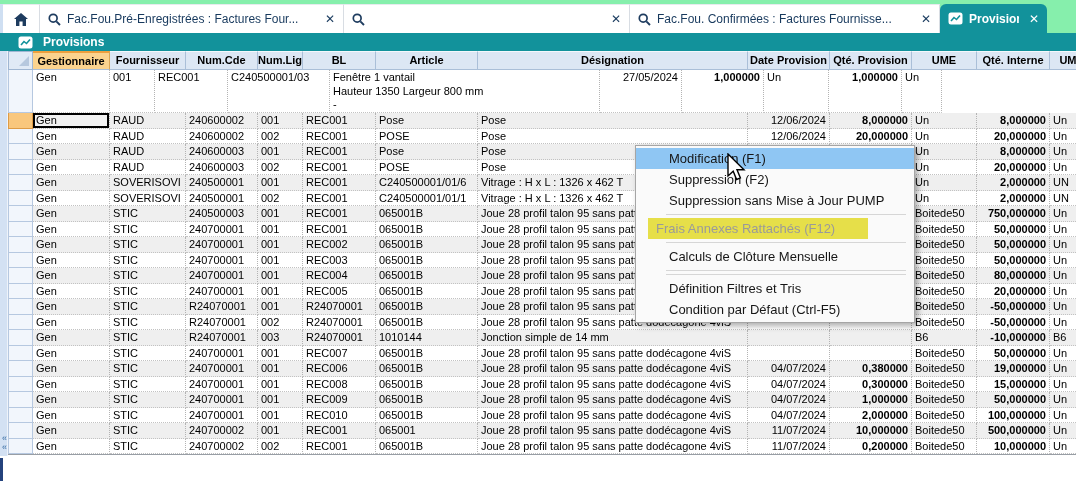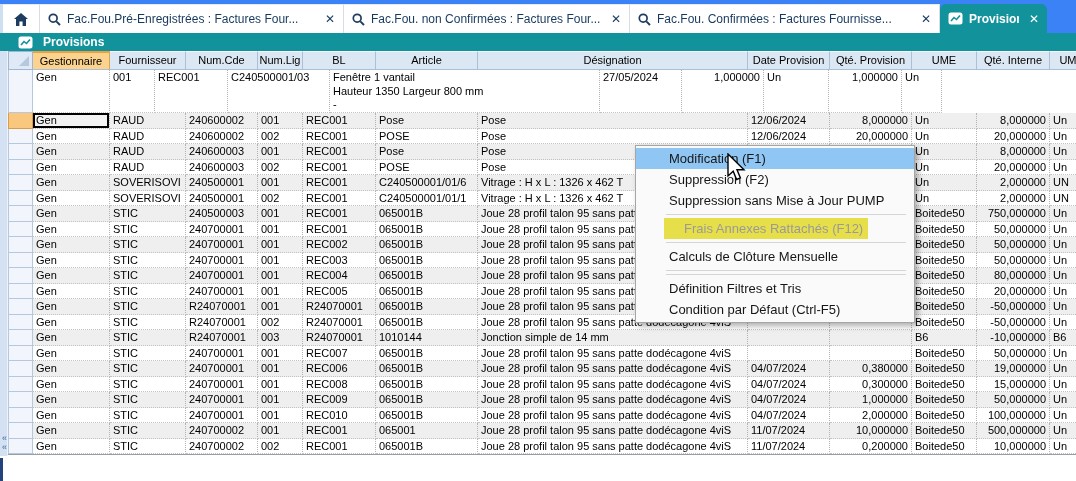--- a/index.html
+++ b/index.html
@@ -2,21 +2,21 @@
 <html><head>
 <meta charset="utf-8">
 <style>
   * { margin:0; padding:0; box-sizing:border-box; }
   html,body { background:#fff; }
   body { width:1076px; height:481px; position:relative; overflow:hidden;
          font-family:"Liberation Sans","DejaVu Sans",sans-serif; }
 
   
   .tabbar { position:absolute; left:0; top:0; width:1076px; height:33px;
-            background:#3b82f6; display:flex; align-items:flex-end; }
+            background:#86efac; display:flex; align-items:flex-end; }
   .tab-sliver { position:absolute; left:0; top:4px; width:3px; height:29px; background:#cfdff2; }
   .tab { height:29px; display:flex; align-items:center; flex:none;
          background:#ffffff; border-right:1px solid #d8dde3; border-top:1px solid #e7eaee;
          color:#17395d; font-size:12px; padding:0 8px; overflow:hidden; }
   .tab .lbl { white-space:nowrap; overflow:hidden; margin:0 6px 0 6px; }
   .tab .x { font-weight:bold; font-size:12px; margin-left:auto; padding-left:4px; }
   .tab.home { width:37px; justify-content:center; margin-left:3px; }
   .tab.active { background:#12929b; color:#fff; border-radius:6px 6px 0 0;
                 border-right:none; border-top:none; font-weight:bold; }
   .tab.active .x { color:#fff; }
@@ -36,47 +36,47 @@
   .strip-bar { position:absolute; left:0; top:458px; width:3px; height:23px; background:#24427c; }
 
   
   .grid { position:absolute; left:8px; top:51px; width:1068px; overflow:hidden; }
   .header-row { display:flex; height:19px; }
   .corner { width:25px; flex:none; background:#e0eaf6; border:1px solid #9fb6d2; position:relative; }
   .corner::after { content:""; position:absolute; right:3px; bottom:3px; width:0; height:0;
                    border-right:10px solid #b6c8de; border-top:10px solid transparent; }
   .hcell { flex:none; background:#dce7f4; border-right:1px solid #aabfd8; border-bottom:1px solid #aabfd8;
            border-top:1px solid #f4f8fc; font-size:11px; line-height:17px; text-align:center;
-           white-space:nowrap; overflow:hidden; color:#000; }
+           white-space:nowrap; overflow:hidden; color:#000;font-weight:bold; }
   .hcell.gest { background:#fbd38e; border-top:2px solid #eda03e; border-right:1px solid #d9a556; }
   .c0{width:77px}.c1{width:76px}.c2{width:72px}.c3{width:45px}.c4{width:73px}.c5{width:102px}
   .c6{width:270px}.c7{width:82px}.c8{width:82px}.c9{width:65px}.c10{width:73px}.c11{width:40px}
 
   .grid-body { border-bottom:1px solid #989ea5; width:1082px; }
   .row { display:flex; height:15.5px; background:#fff; }
   .row.alt { background:#efefef; }
   .row.tall { height:43px; }
   .gutter { width:25px; flex:none; background:#f2f6fc; border:1px solid #b6c8e0; border-top:none; }
   .row.selected .gutter { background:#f9c77d; border-color:#de9b45; }
   .cell { flex:none; font-size:11px; line-height:15px; padding:0 3px; white-space:nowrap;
           overflow:hidden; border-right:1px dotted #b3b3b3; border-bottom:1px dotted #c2c2c2; color:#000; }
   .tall .cell { white-space:pre-line; line-height:13.5px; padding-top:1px; }
-  .cell.r { text-align:right; }
-  .cell.c { text-align:left; }
+  .cell.r { text-align:right;font-weight:bold; }
+  .cell.c { text-align:right; }
   .cell.focus { box-shadow:inset 0 0 0 2px #000; background:#f2f2f2; }
 
   
   .menu { position:absolute; left:635px; top:145px; width:280px; background:#fafafa;
           border:1px solid #a5a5a5; box-shadow:3px 3px 6px rgba(0,0,0,.32);
           padding:2px 0; font-size:13px; color:#161616; z-index:20; }
   .mi { height:21px; line-height:21px; padding-left:33px; white-space:nowrap;
         overflow:hidden; position:relative; }
   .mi.hl { background:#8fc6f3; }
   .mi.dis { color:#9a9a9a; }
-  .mi.yellow { background:#e6df49; margin-left:28px; margin-right:46px; padding-left:20px; }
+  .mi.yellow { background:#e6df49; margin-left:12px; margin-right:46px; padding-left:8px; }
   .mi .arrow { position:absolute; right:10px; top:-1px; font-size:15px; color:#444; }
   .sep { height:1px; background:#d6d6d6; margin:3px 8px 3px 30px; }
 
   .cursor { position:absolute; left:726px; top:153px; z-index:30; }
 </style>
 </head>
 <body>
 
 <div class="tabbar">
   <div class="tab-sliver"></div>
@@ -94,21 +94,20 @@
     </svg>
     <span class="lbl">Fac.Fou.Pré-Enregistrées : Factures Four...</span>
     <span class="x">✕</span>
   </div>
 
   <div class="tab" style="width:286px">
     <svg class="icon-svg" width="13" height="13" viewBox="0 0 13 13">
       <circle cx="5.2" cy="5.2" r="3.9" fill="none" stroke="#1e3c5f" stroke-width="1.7"></circle>
       <line x1="8.3" y1="8.3" x2="12" y2="12" stroke="#1e3c5f" stroke-width="1.9"></line>
     </svg>
-    <span class="lbl">Fac.Fou. non Confirmées : Factures Four...</span>
     <span class="x">✕</span>
   </div>
 
   <div class="tab" style="width:310px">
     <svg class="icon-svg" width="13" height="13" viewBox="0 0 13 13">
       <circle cx="5.2" cy="5.2" r="3.9" fill="none" stroke="#1e3c5f" stroke-width="1.7"></circle>
       <line x1="8.3" y1="8.3" x2="12" y2="12" stroke="#1e3c5f" stroke-width="1.9"></line>
     </svg>
     <span class="lbl">Fac.Fou. Confirmées : Factures Fournisse...</span>
     <span class="x">✕</span>

